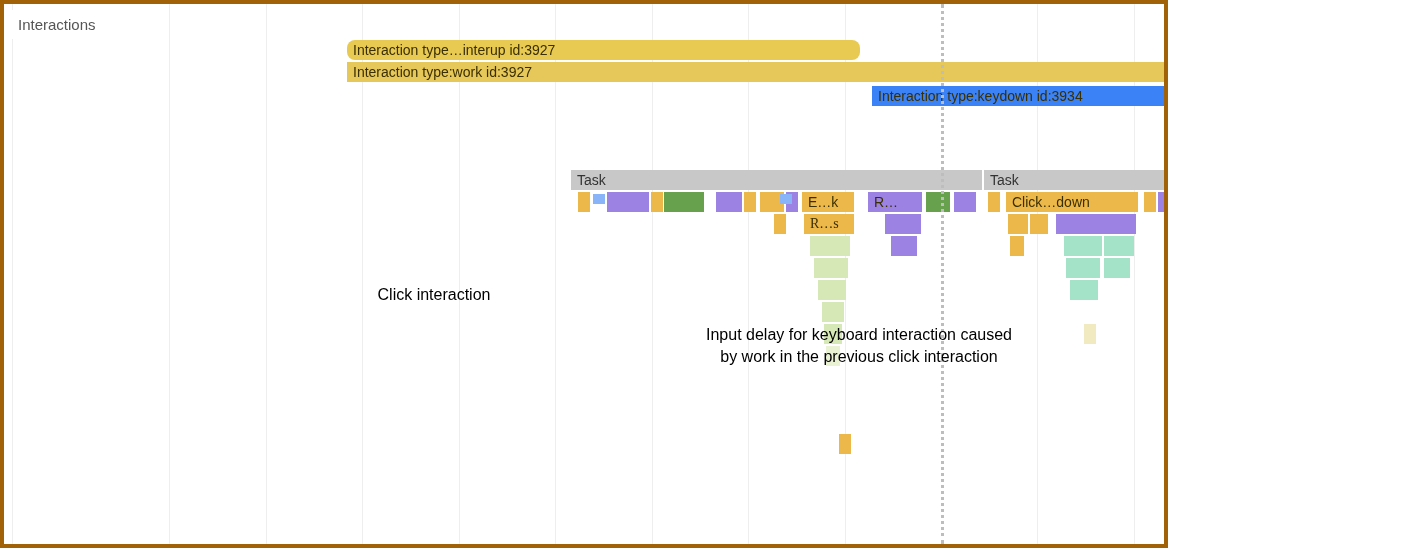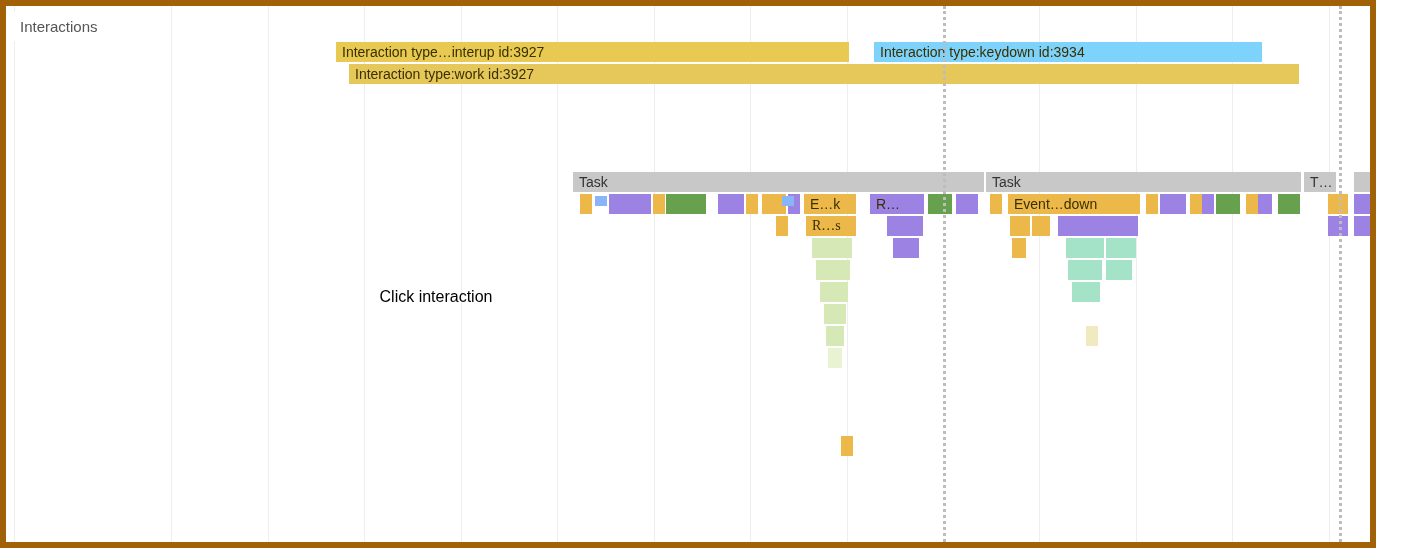--- a/index.html
+++ b/index.html
@@ -5,23 +5,23 @@
   * { box-sizing: border-box; }
   html, body { margin: 0; padding: 0; }
   body {
     font-family: "Helvetica Neue", Arial, sans-serif;
     font-size: 14px;
     color: #222;
     background: #fff;
   }
   .canvas {
     position: relative;
-    width: 1376px;
+    width: 1168px;
     height: 548px;
-    border: 6px solid #a16207;
+    border: 4px solid #a16207;
     overflow: hidden;
   }
   .grid-line {
     position: absolute;
     top: 0; bottom: 0;
     width: 1px;
     background: #eeeeee;
   }
   .dotted-line {
     position: absolute;
@@ -57,21 +57,21 @@
     font-size: 14px;
     line-height: 20px;
     padding: 0 6px;
     white-space: nowrap;
     overflow: hidden;
     text-overflow: ellipsis;
     color: #3a2f00;
   }
   .bar.yellow      { background: #e8ca52; }
   .bar.yellow-dim  { background: #e6c75a; }
-  .bar.orange      { background: #7dd3fc; }
+  .bar.orange      { background: #3b82f6; margin-top: 46px; }
   .bar.orange2     { background: #edb84a; }
   .bar.grey        { background: #c8c8c8; color: #333; }
   .bar.green       { background: #67a14e; }
   .bar.purple      { background: #9b82e3; }
   .bar.lime        { background: #d7e8b7; }
   .bar.teal        { background: #a5e3c8; }
   .bar.faint-green { background: #e9f2d2; }
   .bar.faint-yellow{ background: #f1e9c0; }
   .bar.tiny-blue   { background: #8ab4f8; }
 
@@ -108,21 +108,21 @@
     <div class="grid-line" style="left: 358px;"></div>
     <div class="grid-line" style="left: 262px;"></div>
     <div class="grid-line" style="left: 165px;"></div>
     <div class="grid-line" style="left: 8px;"></div>
 
   <div class="track-label" style="top:6px;">
     <span>Interactions</span>
   </div>
 
   <div class="lane" style="top:36px;">
-    <div class="bar yellow" style="left:330px; width:513px;"><span>Interaction type…interup id:3927</span></div>
+    <div class="bar yellow" style="left:343px; width:513px;border-radius:8px;"><span>Interaction type…interup id:3927</span></div>
     <div class="bar orange" style="left:868px; width:388px;"><span>Interaction type:keydown id:3934</span></div>
   </div>
   <div class="lane" style="top:58px;">
     <div class="bar yellow-dim" style="left:343px; width:950px;"><span>Interaction type:work id:3927</span></div>
   </div>
 
   <div id="main-flame">
       <div class="bar grey" style="left: 567px; width: 411px; top: 166px; height: 20px;">Task</div>
       <div class="bar grey" style="left: 980px; width: 315px; top: 166px; height: 20px;">Task</div>
       <div class="bar grey" style="left: 1298px; width: 32px; top: 166px; height: 20px;">T…</div>
@@ -135,21 +135,21 @@
       <div class="bar purple" style="left: 712px; width: 26px; top: 188px; height: 20px;"></div>
       <div class="bar orange2" style="left: 740px; width: 12px; top: 188px; height: 20px;"></div>
       <div class="bar orange2" style="left: 756px; width: 8px; top: 188px; height: 20px;"></div>
       <div class="bar orange2" style="left: 768px; width: 10px; top: 188px; height: 20px;"></div>
       <div class="bar purple" style="left: 782px; width: 8px; top: 188px; height: 20px;"></div>
       <div class="bar orange2" style="left: 798px; width: 52px; top: 188px; height: 20px;">E…k</div>
       <div class="bar purple" style="left: 864px; width: 54px; top: 188px; height: 20px;">R…</div>
       <div class="bar green" style="left: 922px; width: 24px; top: 188px; height: 20px;"></div>
       <div class="bar purple" style="left: 950px; width: 22px; top: 188px; height: 20px;"></div>
       <div class="bar orange2" style="left: 984px; width: 10px; top: 188px; height: 20px;"></div>
-      <div class="bar orange2" style="left: 1002px; width: 132px; top: 188px; height: 20px;">Event…down</div>
+      <div class="bar orange2" style="left: 1002px; width: 132px; top: 188px; height: 20px;">Click…down</div>
       <div class="bar orange2" style="left: 1140px; width: 8px; top: 188px; height: 20px;"></div>
       <div class="bar purple" style="left: 1154px; width: 26px; top: 188px; height: 20px;"></div>
       <div class="bar orange2" style="left: 1184px; width: 8px; top: 188px; height: 20px;"></div>
       <div class="bar purple" style="left: 1196px; width: 8px; top: 188px; height: 20px;"></div>
       <div class="bar green" style="left: 1210px; width: 24px; top: 188px; height: 20px;"></div>
       <div class="bar orange2" style="left: 1240px; width: 8px; top: 188px; height: 20px;"></div>
       <div class="bar purple" style="left: 1252px; width: 14px; top: 188px; height: 20px;"></div>
       <div class="bar green" style="left: 1272px; width: 22px; top: 188px; height: 20px;"></div>
       <div class="bar orange2" style="left: 1322px; width: 20px; top: 188px; height: 20px;"></div>
       <div class="bar purple" style="left: 1348px; width: 20px; top: 188px; height: 20px;"></div>
@@ -178,20 +178,23 @@
       <div class="bar faint-yellow" style="left: 1080px; width: 10px; top: 320px; height: 20px;"></div>
       <div class="bar faint-green" style="left: 822px; width: 14px; top: 342px; height: 20px;"></div>
       <div class="bar orange2" style="left: 835px; width: 8px; top: 430px; height: 20px;"></div>
       <div class="bar tiny-blue" style="left: 589px; width: 3px; top: 190px; height: 10px;"></div>
       <div class="bar tiny-blue" style="left: 776px; width: 3px; top: 190px; height: 10px;"></div>
     </div>
 
   <div class="annotation" style="left:310px; top:280px; width:240px;">
     <span>Click interaction</span>
   </div>
+  <div class="annotation" style="left:700px; top:320px; width:310px;">
+    <span>Input delay for keyboard interaction caused by work in the previous click interaction</span>
+  </div>
 
   <svg class="arrows">
     <defs>
       <marker id="ah" viewBox="0 0 10 10" refX="9" refY="5" markerWidth="8" markerHeight="8" orient="auto-start-reverse">
         <path d="M 0 0 L 10 5 L 0 10 z" fill="#000"></path>
       </marker>
     </defs>
 
     <line x1="428" y1="275" x2="428" y2="82" stroke="#000" stroke-width="2" marker-end="url(#ah)"></line>
 

